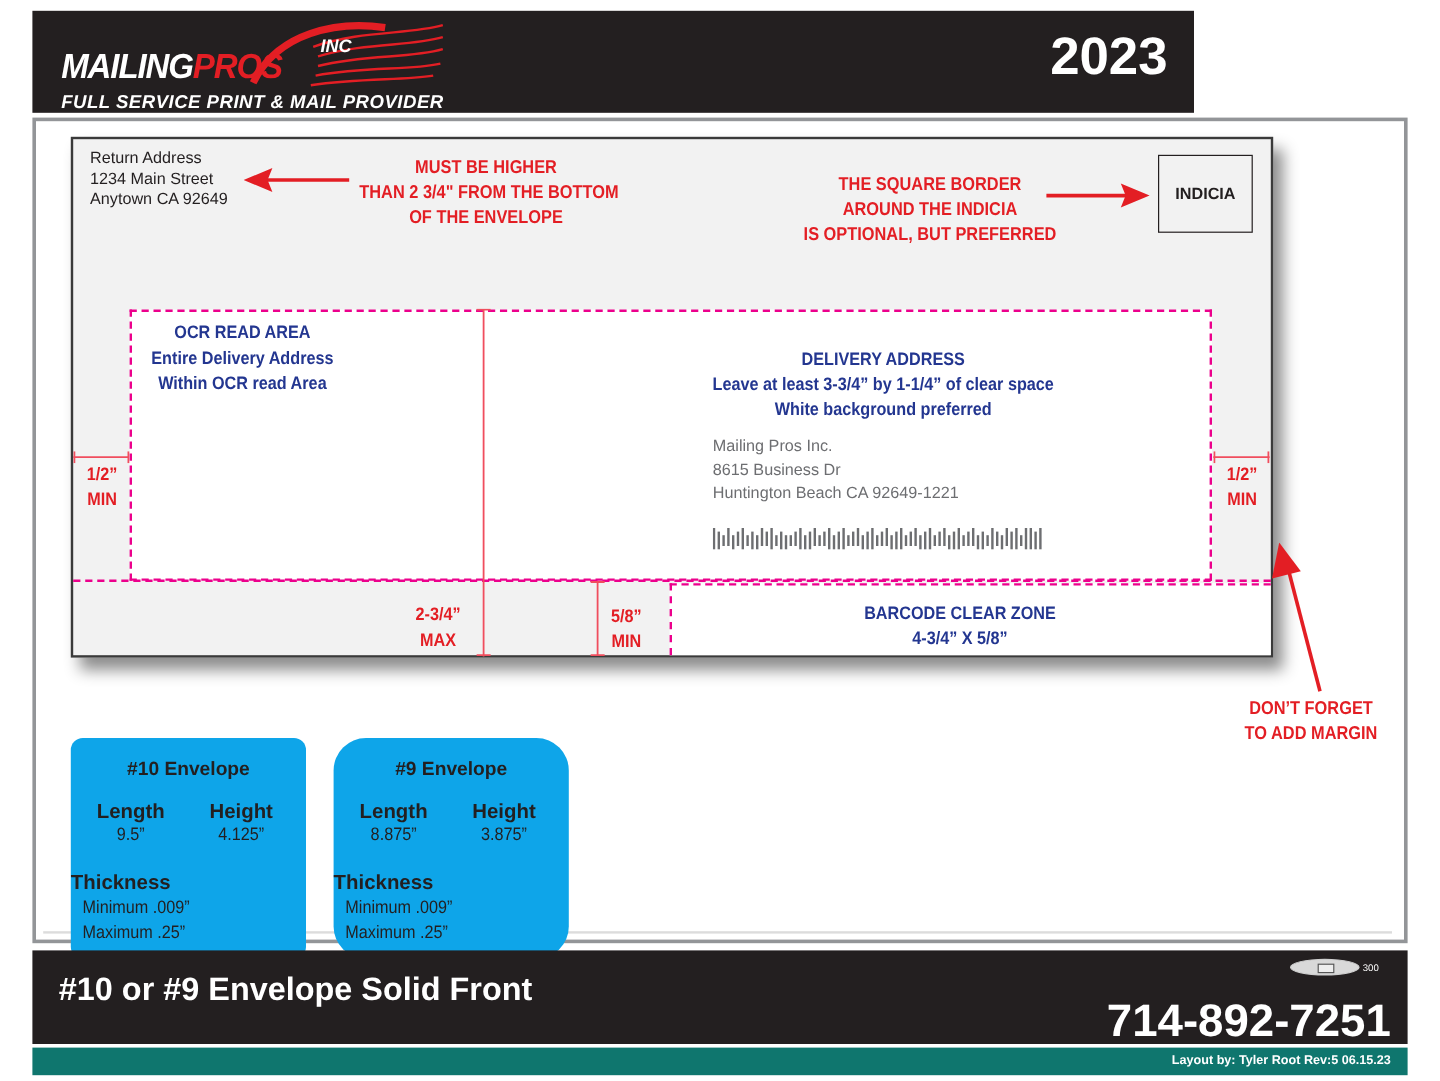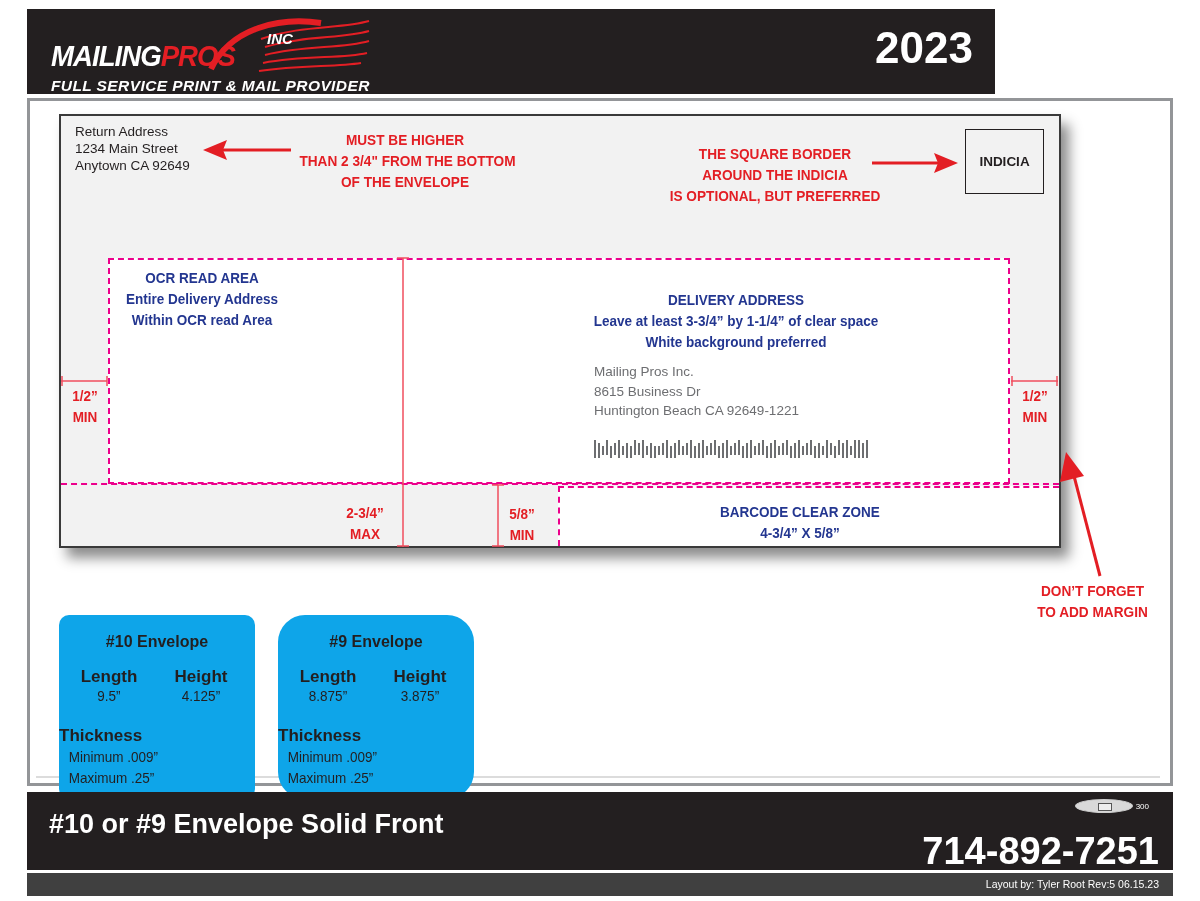--- a/index.html
+++ b/index.html
@@ -44,21 +44,21 @@
   .spec-thick { position: absolute; left: 0; top: 111px; width: 100%; }
   .spec-thick .k { font-weight: bold; font-size: 17px; line-height: 20px; }
   .spec-thick .v { font-size: 15px; line-height: 21px; transform: scaleX(0.9); }
 
   .footer { position: absolute; left: 27px; top: 792px; width: 1146px; height: 78px; background: #231f20; }
   .footer-title { position: absolute; left: 22px; top: 17px; color: #ffffff; font-weight: bold; font-size: 27px; white-space: nowrap; }
   .footer-phone { position: absolute; right: 14px; top: 38px; color: #ffffff; font-weight: bold; font-size: 38px; white-space: nowrap; }
   .union-bug { position: absolute; right: 24px; top: 6px; height: 16px; display: flex; align-items: center; gap: 3px; color: #ffffff; font-size: 8px; }
   .union-oval { width: 58px; height: 14px; border: 1px solid #cfcfcf; border-radius: 50%; background: #d9d9d9; position: relative; }
   .union-oval::after { content: ""; position: absolute; left: 22px; top: 3px; width: 12px; height: 6px; border: 1px solid #555; background: #eee; }
-  .subfooter { position: absolute; left: 27px; top: 873px; width: 1146px; height: 23px; background: #404040; }
+  .subfooter { position: absolute; left: 27px; top: 873px; width: 1146px; height: 23px; background: #0f766e; font-weight: bold; }
   .credits { position: absolute; right: 14px; top: 5px; color: #ffffff; font-size: 10.5px; white-space: nowrap; }
 </style>
 </head>
 <body>
 
 <div class="header">
   <div class="logo">
     <svg class="logo-swoosh" viewBox="0 0 170 60">
       <path d="M10 52 C 30 10, 80 0, 120 6" stroke="#e31e24" stroke-width="6" fill="none"></path>
       <path d="M60 22 C 100 8, 140 12, 168 4" stroke="#e31e24" stroke-width="2" fill="none"></path>

